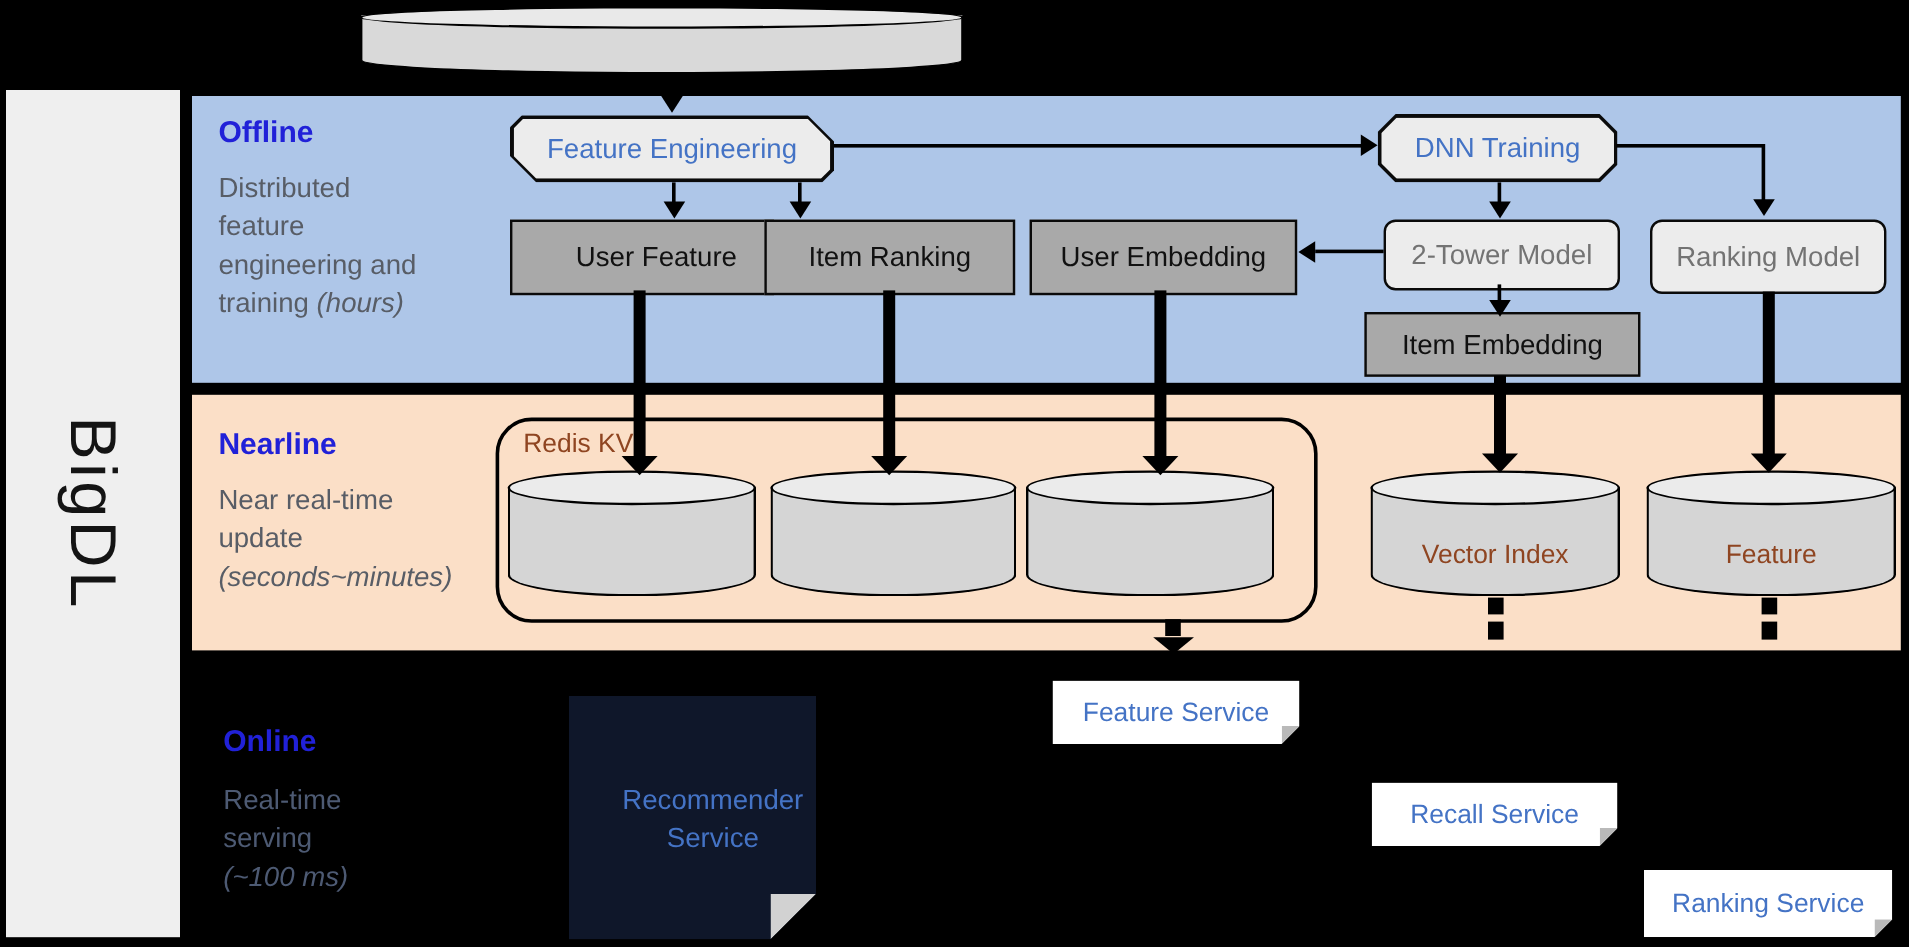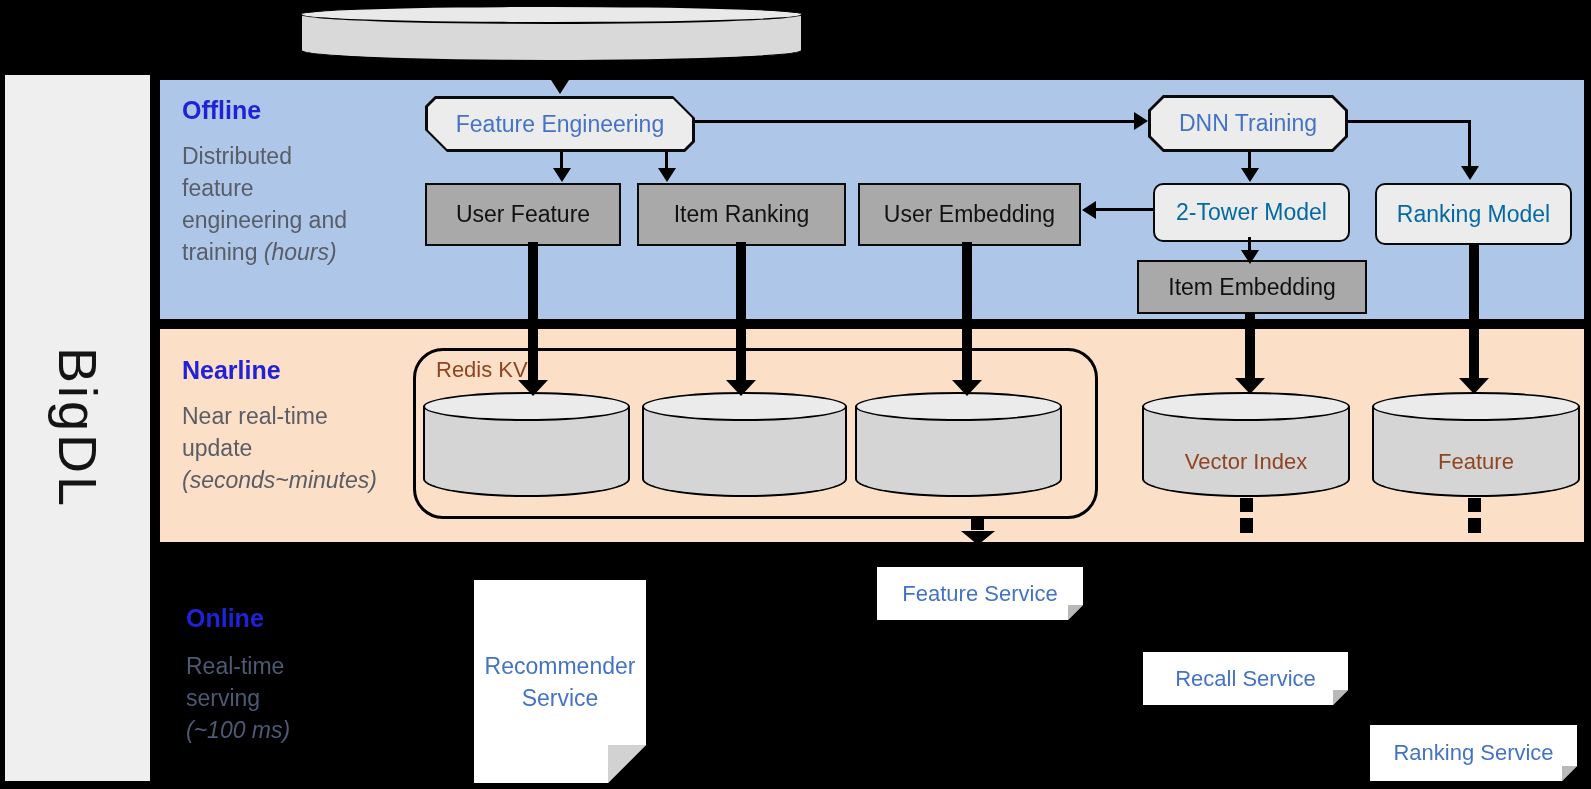--- a/index.html
+++ b/index.html
@@ -17,21 +17,21 @@
   .band-desc{position:absolute;font-size:23px;line-height:32px;color:#585d66;}
   .band-desc .it{font-style:italic;}
   .online-desc{color:#4d5a73;}
 
   
   .node{position:absolute;display:flex;align-items:center;justify-content:center;
         font-size:23px;text-align:center;}
   .graybox{background:#a9a9a9;border:2.5px solid #0a0a0a;color:#111;}
   .roundbox{background:#ececec;border:2.5px solid #0a0a0a;border-radius:10px;}
   .t-blue{color:#4473c5;text-align:right;}
-  .t-green{color:#0369a1;}
+  .t-green{color:#737373;}
   .t-brown{color:#8f4521;}
 
   
   .snip-outer{position:absolute;background:#0a0a0a;}
   .snip-inner{position:absolute;inset:3px;background:#ececec;display:flex;
               align-items:center;justify-content:center;font-size:23px;}
   .fe-cut{clip-path:polygon(10px 0,calc(100% - 22px) 0,100% 22px,100% calc(100% - 10px),
            calc(100% - 10px) 100%,22px 100%,0 calc(100% - 22px),0 10px);}
   .fe-cut-in{clip-path:polygon(8px 0,calc(100% - 19px) 0,100% 19px,100% calc(100% - 8px),
            calc(100% - 8px) 100%,19px 100%,0 calc(100% - 19px),0 8px);}
@@ -74,23 +74,23 @@
           border-right:15px solid transparent;border-top:16px solid #000;}
   .head-DW{position:absolute;width:0;height:0;border-left:17px solid transparent;
           border-right:17px solid transparent;border-top:14px solid #000;}
 
   
   .svc{position:absolute;background:#fff;display:flex;align-items:center;justify-content:center;
        font-size:22px;color:#4473c5;
        clip-path:polygon(0 0,100% 0,100% calc(100% - 15px),calc(100% - 15px) 100%,0 100%);}
   .fold{position:absolute;right:0;bottom:0;width:15px;height:15px;background:#b9b9b9;
         clip-path:polygon(0 0,100% 0,0 100%);}
-  .doc{position:absolute;background:#ffffff;display:flex;align-items:center;justify-content:center;
+  .doc{position:absolute;background:#0f172a;display:flex;align-items:center;justify-content:center;
        font-size:23px;color:#4473c5;text-align:center;line-height:32px;
-       clip-path:polygon(0 0,100% 0,100% calc(100% - 38px),calc(100% - 38px) 100%,0 100%);}
+       clip-path:polygon(0 0,100% 0,100% calc(100% - 38px),calc(100% - 38px) 100%,0 100%);padding-left:34px;}
   .doc .fold{width:38px;height:38px;background:#d2d2d2;}
 </style>
 </head>
 <body>
 
 <div id="stage">
 
   <div class="band band-offline"></div>
   <div class="band band-nearline"></div>
 
@@ -118,21 +118,21 @@
     <span>Real-time serving</span>
     <span class="it">(~100 ms)</span>
   </div>
 
   <div class="snip-outer fe-cut" style="left:425px;top:96px;width:270px;height:56px;">
     <div class="snip-inner fe-cut-in t-blue">Feature Engineering</div>
   </div>
   <div class="snip-outer plq-cut" style="left:1148px;top:95px;width:200px;height:57px;">
     <div class="snip-inner plq-cut-in t-blue">DNN Training</div>
   </div>
-  <div class="node graybox" style="left:425px;top:183px;width:192px;height:59px;">User Feature</div>
+  <div class="node graybox" style="left:425px;top:183px;width:192px;height:59px;padding-left:24px;">User Feature</div>
   <div class="node graybox" style="left:637px;top:183px;width:205px;height:59px;">Item Ranking</div>
   <div class="node graybox" style="left:858px;top:183px;width:219px;height:59px;">User Embedding</div>
   <div class="node roundbox t-green" style="left:1153px;top:183px;width:193px;height:55px;">2-Tower Model</div>
   <div class="node roundbox t-green" style="left:1375px;top:183px;width:193px;height:58px;">Ranking Model</div>
   <div class="node graybox" style="left:1137px;top:260px;width:226px;height:50px;">Item Embedding</div>
 
   <div class="redis">
     <div class="redis-label t-brown">Redis KV</div>
   </div>
   <div class="cyl" style="left:423px;top:392px;width:207px;height:105px;">

